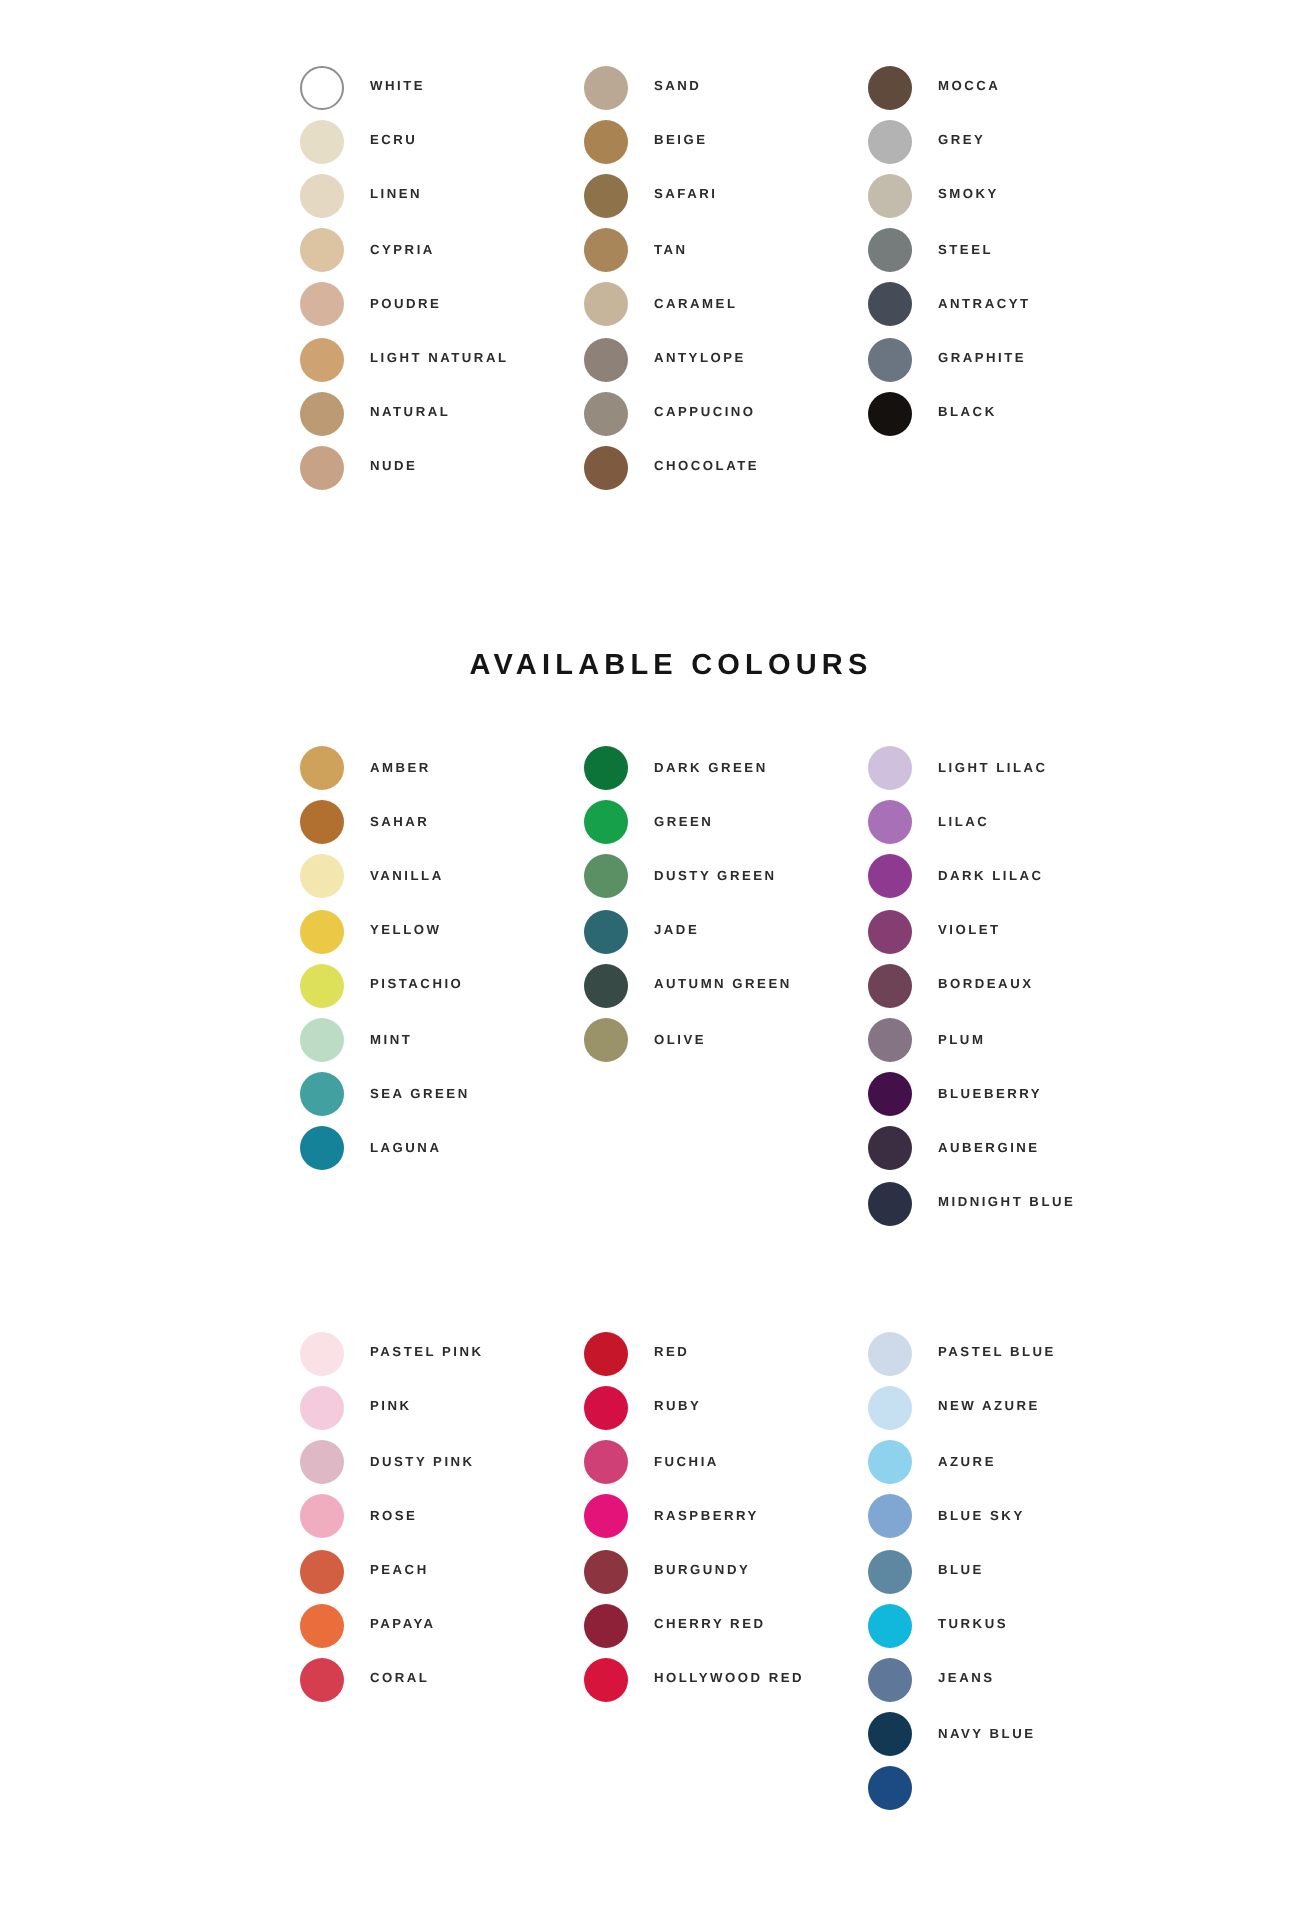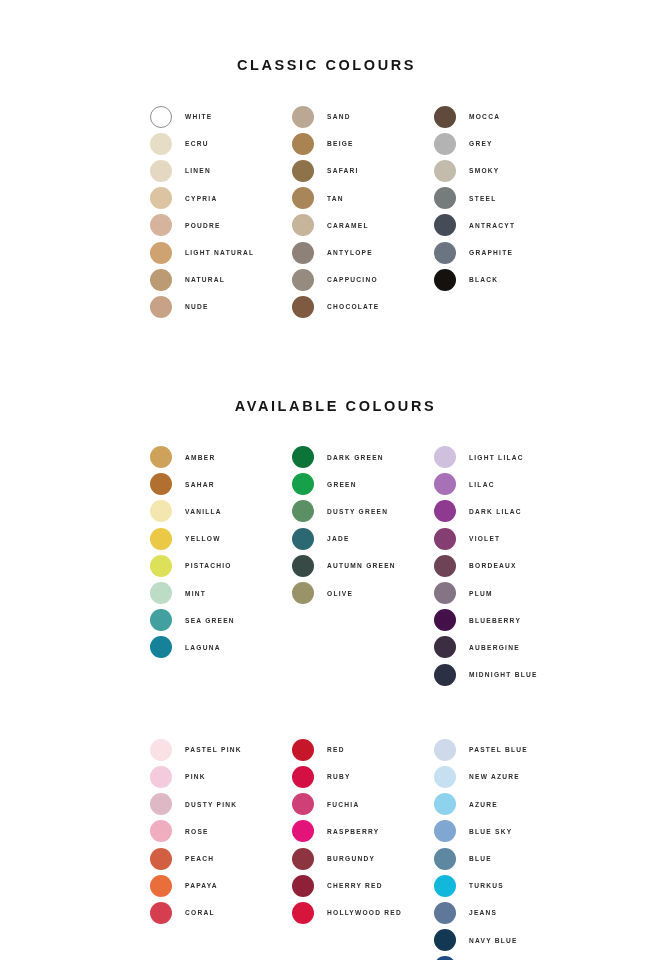--- a/index.html
+++ b/index.html
@@ -53,21 +53,20 @@
   #classic-grid  { padding-top:30px; }
   #available-title { padding-top:77px;padding-left:18px; }
   #available-grid  { padding-top:30px; }
   #extra-grid      { padding-top:48px; }
 </style>
 </head>
 <body>
 
 <div class="page">
 
-  <div class="section-title" id="classic-title">CLASSIC COLOURS</div>
 
   <div class="grid" id="classic-grid">
     <div class="col">
         <div class="swatch-row">
           <div class="swatch outlined" style="background: rgb(255, 255, 255);"></div>
           <div class="swatch-label">WHITE</div>
         </div>
         <div class="swatch-row">
           <div class="swatch" style="background: rgb(230, 221, 198);"></div>
           <div class="swatch-label">ECRU</div>

